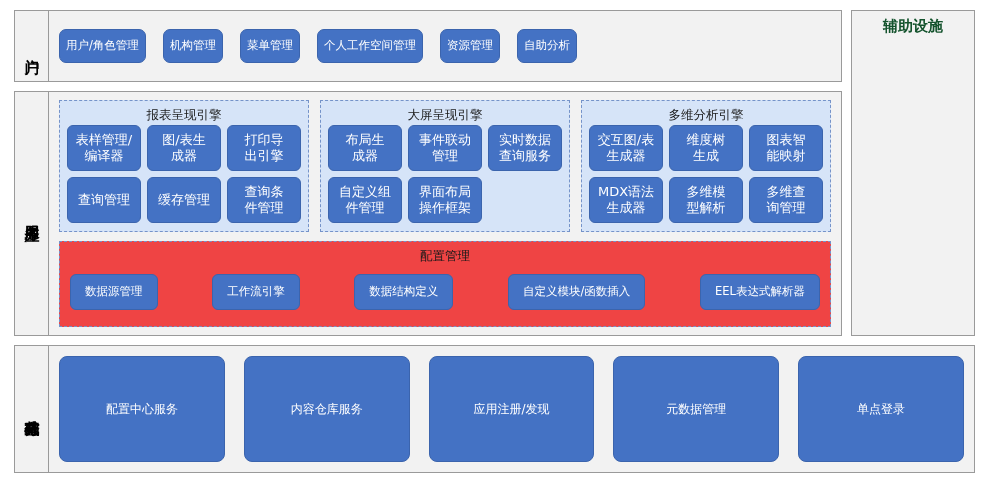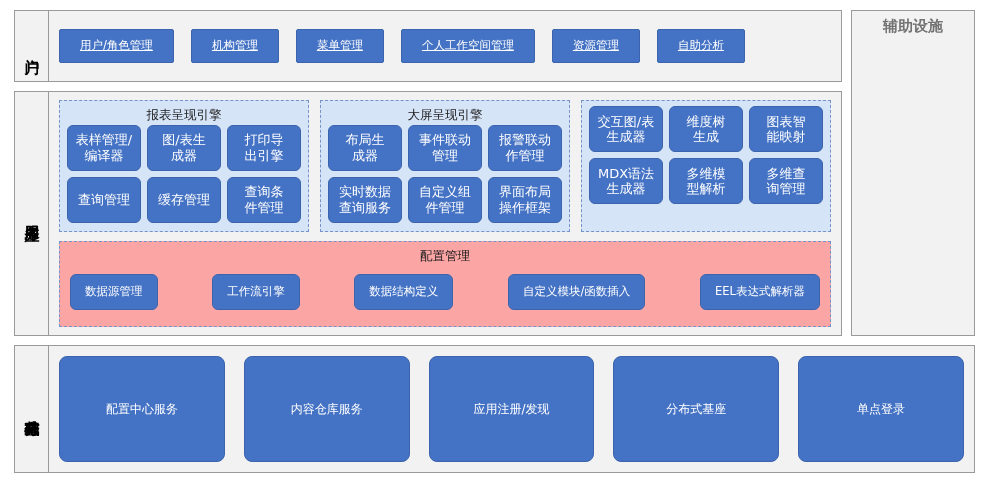--- a/index.html
+++ b/index.html
@@ -95,23 +95,22 @@
   .portal-row {
     display: flex;
     flex-direction: row;
     align-items: center;
     gap: 17px;
     height: 100%;
   }
   .portal-row .node {
     height: 34px;
     flex: 0 0 auto;
-    padding: 0 20px;
-    border-radius: 2px;
-    text-decoration: underline;
+    padding: 0 6px;
+    border-radius: 7px;
   }
 
   
   .engines-row {
     display: flex;
     flex-direction: row;
     gap: 11px;
     flex: 0 0 auto;
   }
 
@@ -140,21 +139,21 @@
     gap: 6px;
   }
   .engine-grid .node {
     height: 46px;
     font-size: 13px;
   }
 
   
   .config-box {
     margin-top: 9px;
-    background: #fca5a5;
+    background: #ef4444;
     border: 1px dashed #7593c9;
     padding: 5px 10px 12px 10px;
     display: flex;
     flex-direction: column;
     flex: 1 1 auto;
   }
   .config-title {
     text-align: center;
     font-size: 12.5px;
     color: #1a1a1a;
@@ -182,21 +181,21 @@
     background: #F2F2F2;
     border: 1px solid #9a9a9a;
     display: flex;
     flex-direction: column;
     align-items: center;
     padding: 7px 9px 9px 9px;
   }
   .aux-title {
     font-weight: bold;
     font-size: 15px;
-    color: #737373;
+    color: #14532d;
     padding-bottom: 2px;
     line-height: 1.1;
   }
   .aux-list {
     display: flex;
     flex-direction: column;
     gap: 9px;
     width: 100%;
     flex: 1 1 auto;
   }
@@ -273,32 +272,31 @@
               </div>
             </div>
 
             <div class="engine-box">
               <div class="engine-title">大屏呈现引擎</div>
               <div class="engine-grid">
                 <div class="node">布局生
 成器</div>
                 <div class="node">事件联动
 管理</div>
-                <div class="node">报警联动
-作管理</div>
                 <div class="node">实时数据
 查询服务</div>
                 <div class="node">自定义组
 件管理</div>
                 <div class="node">界面布局
 操作框架</div>
               </div>
             </div>
 
             <div class="engine-box">
+              <div class="engine-title">多维分析引擎</div>
               <div class="engine-grid">
                 <div class="node">交互图/表
 生成器</div>
                 <div class="node">维度树
 生成</div>
                 <div class="node">图表智
 能映射</div>
                 <div class="node">MDX语法
 生成器</div>
                 <div class="node">多维模
@@ -332,19 +330,19 @@
 
   </div>
 
   <div class="panel lower">
     <div class="band-label">分布式基础</div>
     <div class="panel-body">
       <div class="base-row">
         <div class="node">配置中心服务</div>
         <div class="node">内容仓库服务</div>
         <div class="node">应用注册/发现</div>
-        <div class="node">分布式基座</div>
+        <div class="node">元数据管理</div>
         <div class="node">单点登录</div>
       </div>
     </div>
   </div>
 
 </div>
 
 </body></html>

